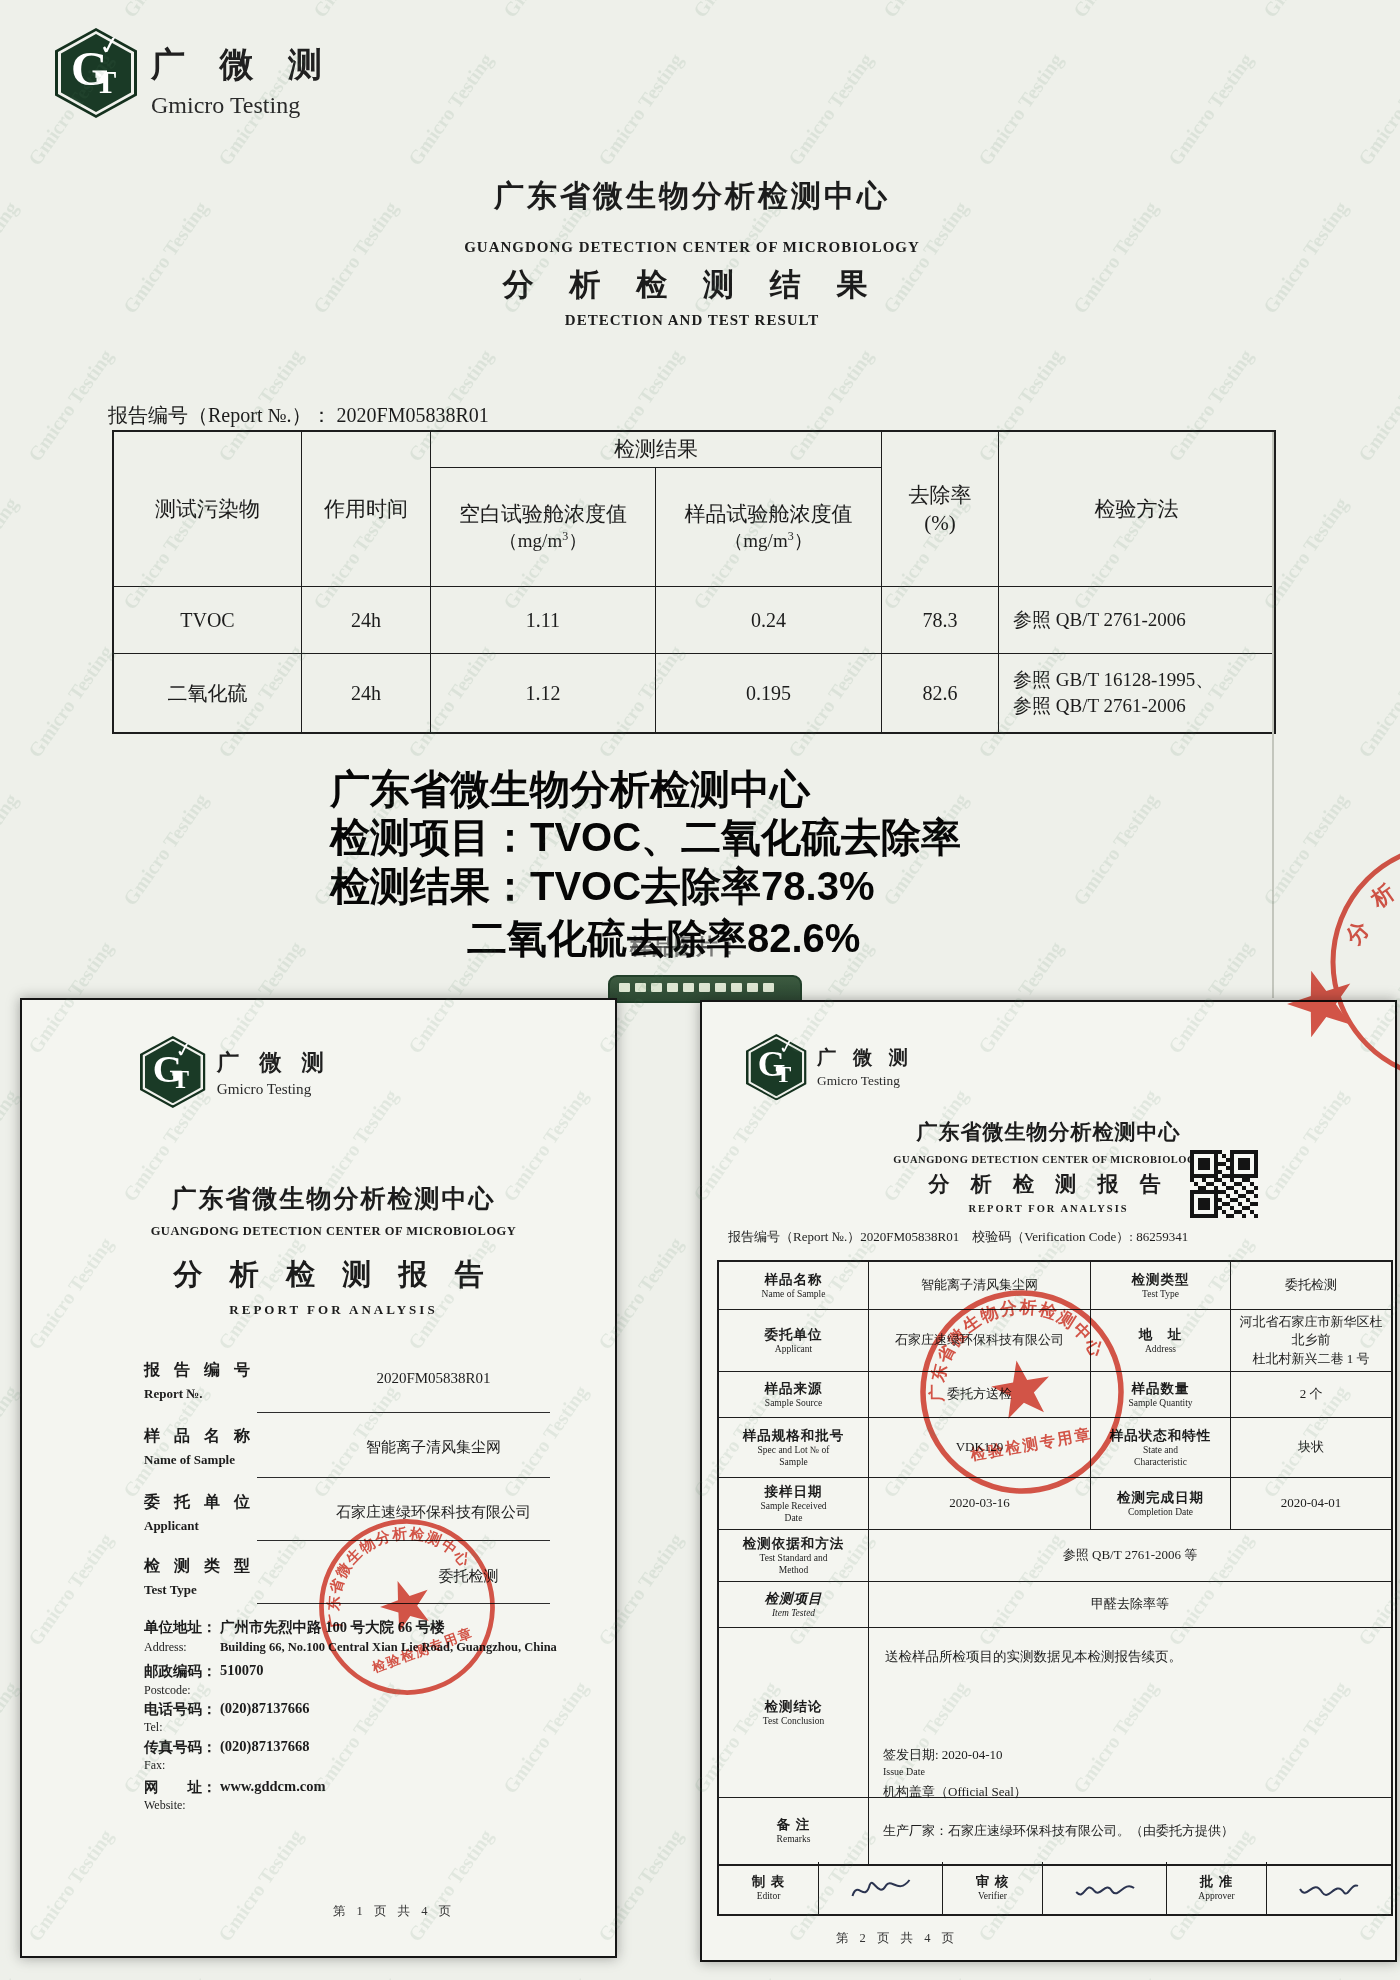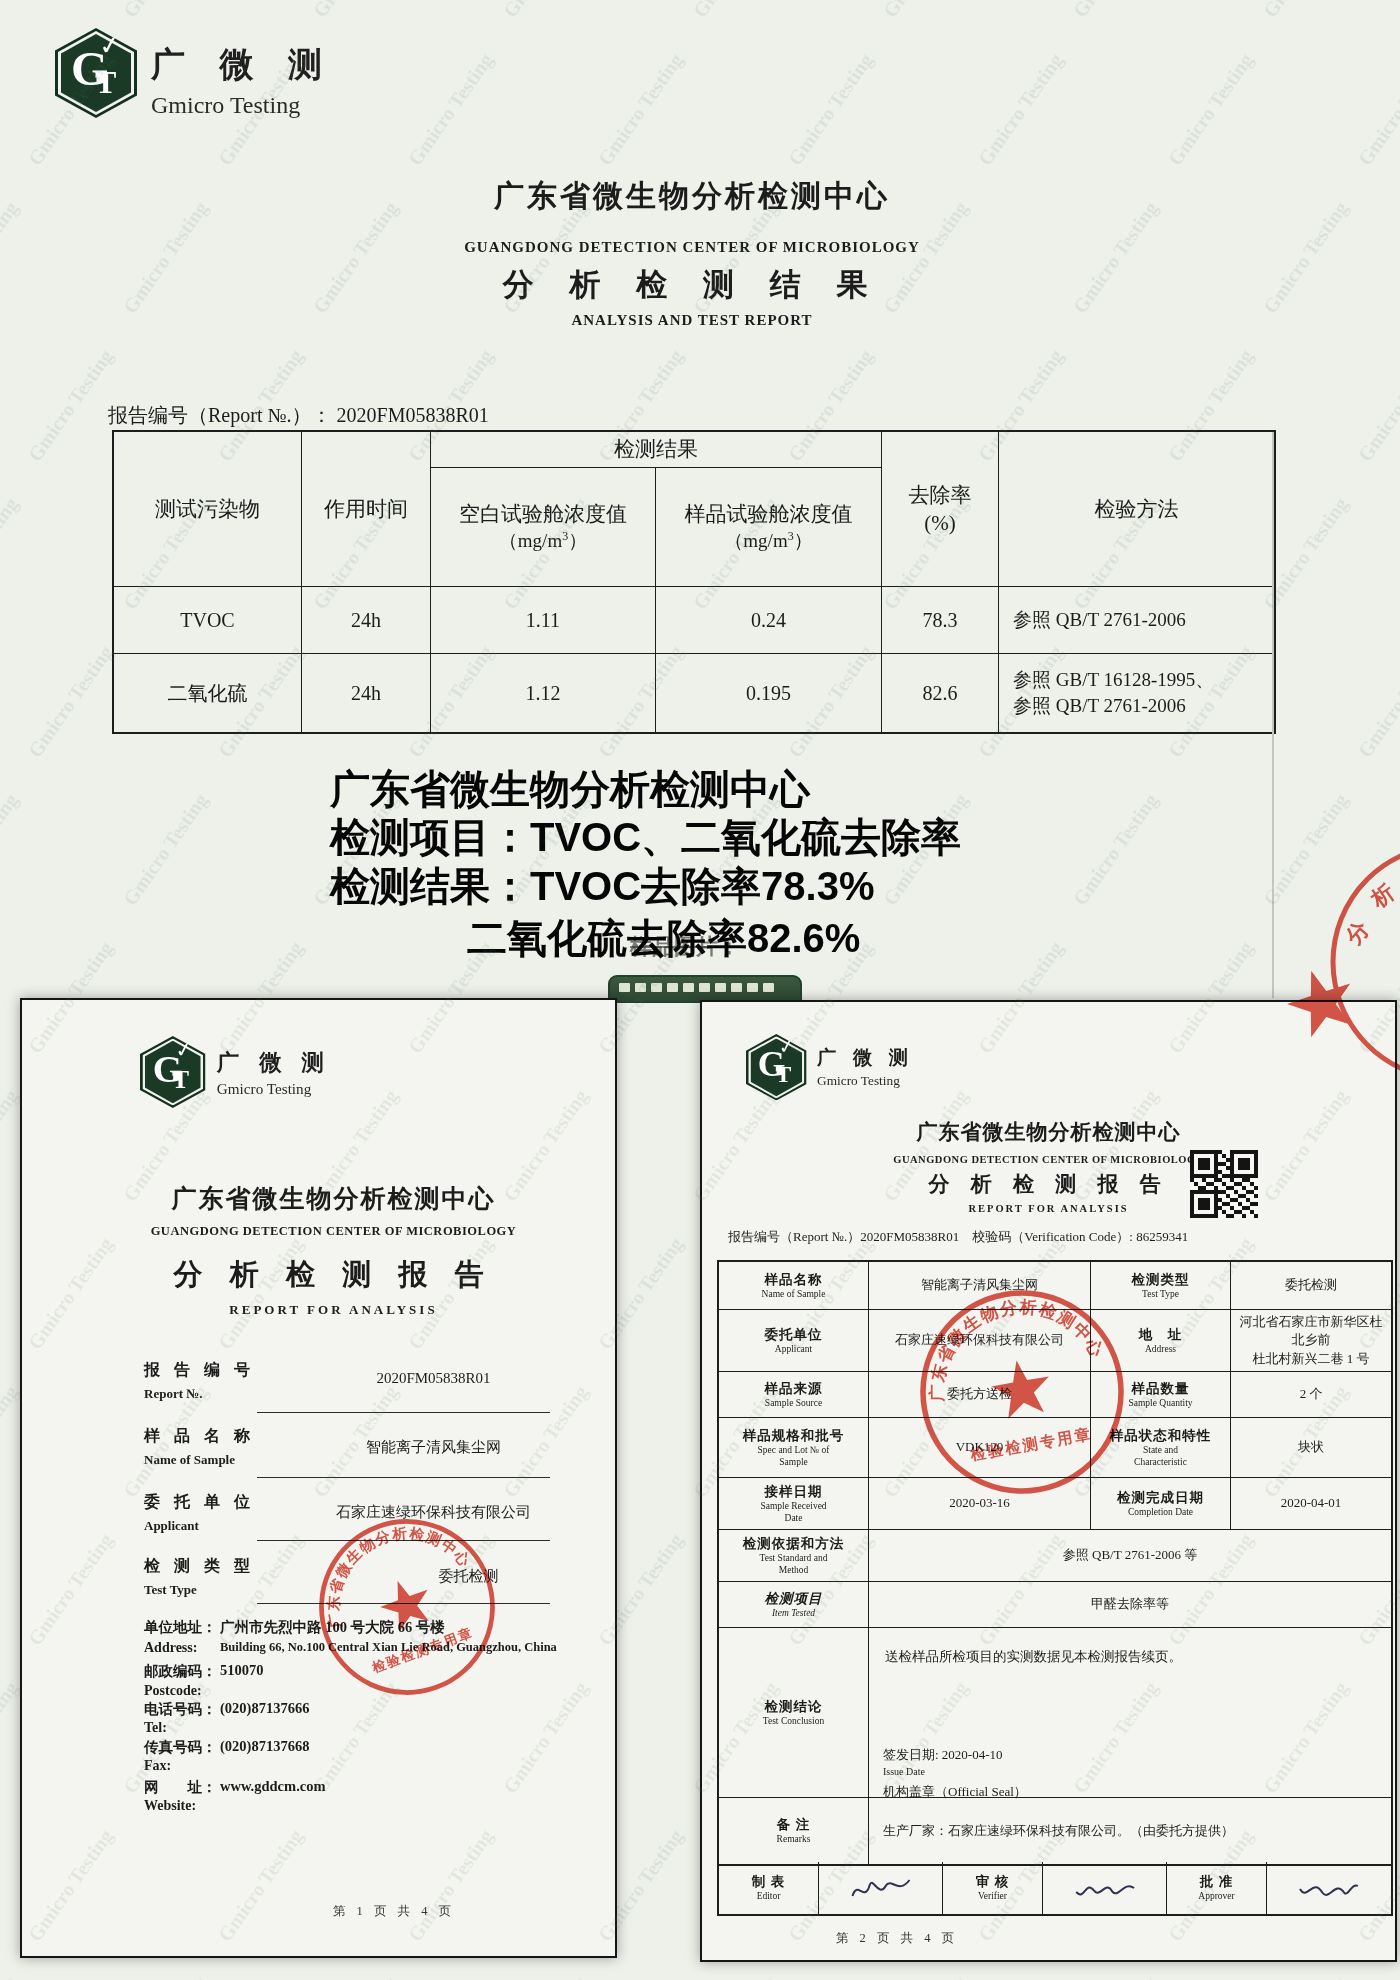--- a/index.html
+++ b/index.html
@@ -61,21 +61,21 @@
   .c-head{position:absolute;left:40px;right:10px;text-align:center;}
   .c-cn{font-size:25px;font-weight:700;letter-spacing:2px;}
   .c-en{font-size:12.5px;font-weight:700;letter-spacing:.5px;margin-top:9px;}
   .c-title{font-size:29px;font-weight:700;letter-spacing:10px;margin-top:16px;}
   .c-ten{font-size:13px;font-weight:700;letter-spacing:3px;margin-top:7px;}
   .f-label{position:absolute;left:122px;font-size:16px;font-weight:700;letter-spacing:5px;white-space:nowrap;}
   .f-en{position:absolute;left:122px;font-size:13px;font-weight:700;}
   .f-val{position:absolute;left:235px;width:293px;text-align:center;font-size:15px;padding-left:60px;box-sizing:border-box;white-space:nowrap;}
   .f-line{position:absolute;left:235px;width:293px;height:1px;background:#2c2c2c;}
   .ct-label{position:absolute;left:122px;font-size:14.5px;font-weight:700;white-space:nowrap;}
-  .ct-en{position:absolute;left:122px;font-size:14px;font-weight:700;}
+  .ct-en{position:absolute;left:122px;font-size:12px;font-weight:400;}
   .ct-val{position:absolute;left:198px;font-size:14.5px;font-weight:700;white-space:nowrap;}
   .pg-foot{position:absolute;font-size:12.5px;letter-spacing:4px;color:#333;}
   
   .r-head{position:absolute;left:30px;right:30px;text-align:center;}
   .r-cn{font-size:21px;font-weight:700;letter-spacing:1px;}
   .r-en{font-size:10.5px;font-weight:700;margin-top:8px;letter-spacing:.5px;}
   .r-title{font-size:21px;font-weight:700;letter-spacing:8px;margin-top:5px;}
   .r-ten{font-size:10.5px;font-weight:700;letter-spacing:2px;margin-top:5px;}
   .r-meta{position:absolute;left:26px;top:226px;font-size:13px;white-space:nowrap;}
   .r-table{position:absolute;left:15px;top:258px;width:672px;height:602px;display:grid;
@@ -127,21 +127,21 @@
       <div class="logo-tx">
         <div class="logo-cn">广 微 测</div>
         <div class="logo-en">Gmicro Testing</div>
       </div>
     </div>
 
     <div class="abs top-head">
       <div class="tc-cn">广东省微生物分析检测中心</div>
       <div class="tc-en">GUANGDONG  DETECTION  CENTER  OF  MICROBIOLOGY</div>
       <div class="tc-title">分 析 检 测 结 果</div>
-      <div class="tc-ten">ANALYSIS AND TEST REPORT</div>
+      <div class="tc-ten">DETECTION AND TEST RESULT</div>
     </div>
 
     <div class="abs report-line">
       <span>报告编号（Report №.）：</span>
       <span>2020FM05838R01</span>
     </div>
 
     <div class="abs page-edge"></div>
 
     <div class="abs t-table">

